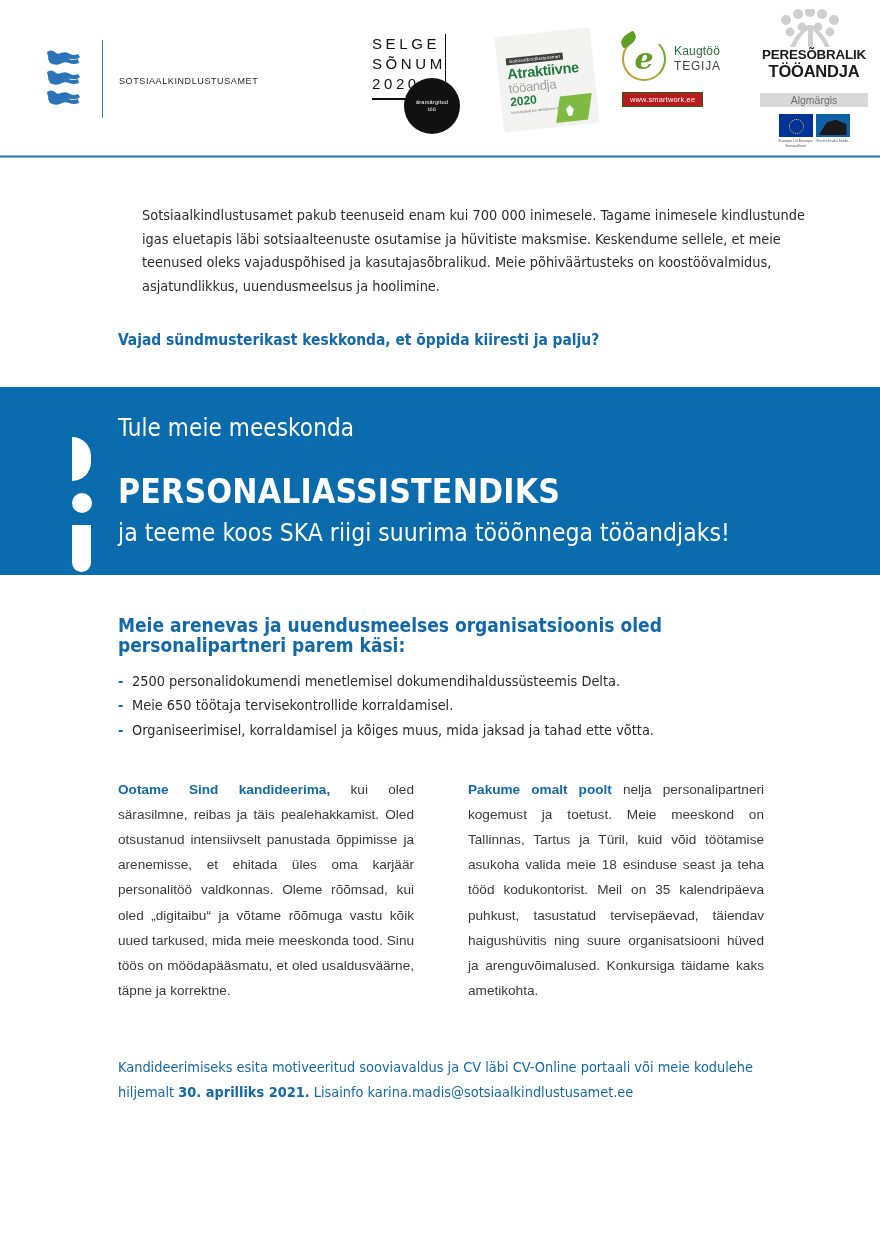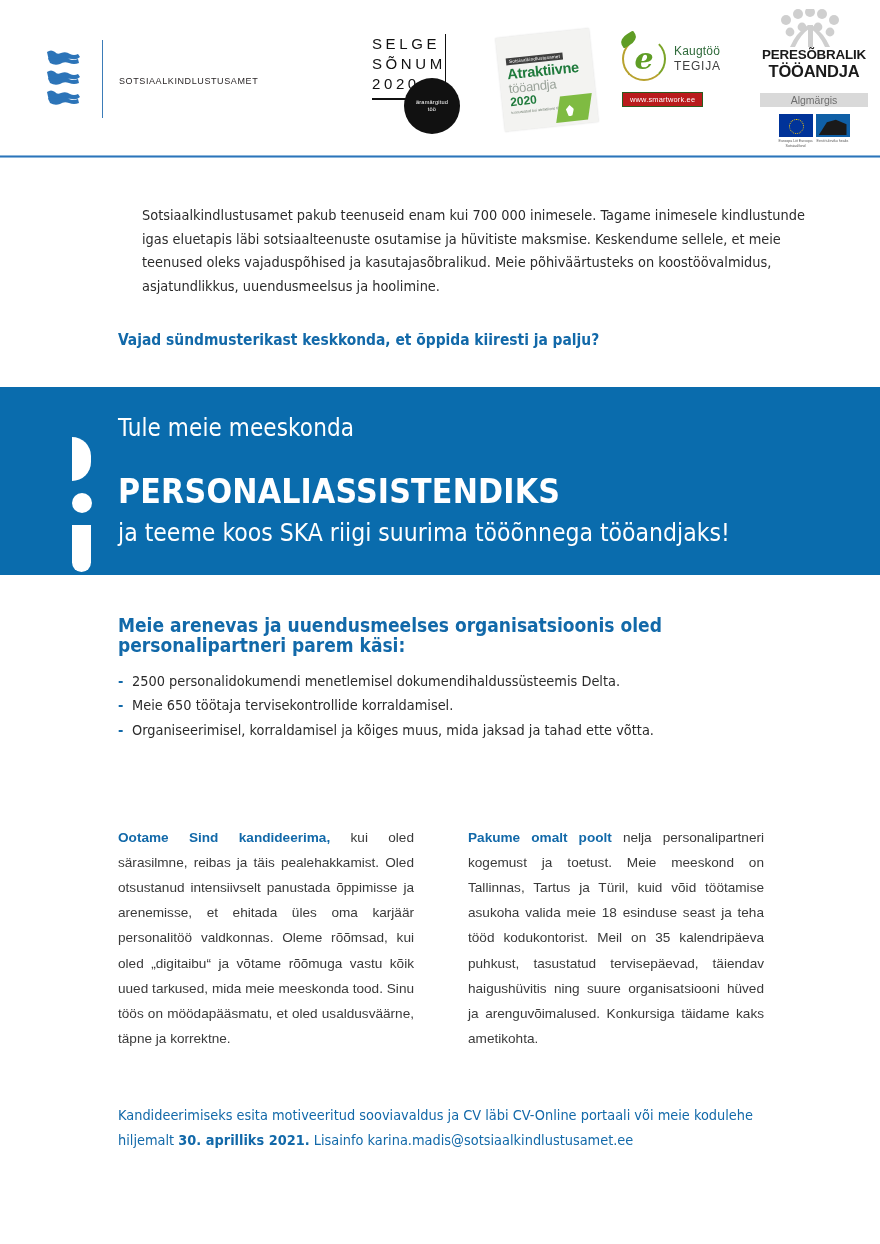--- a/index.html
+++ b/index.html
@@ -446,21 +446,20 @@
     gap: 54px;
     padding: 34px 116px 0 118px;
   }
   .col {
     flex: 1 1 0;
     text-align: justify;
     font-family: "Liberation Sans", sans-serif;
     font-size: 13.6px;
     line-height: 25.2px;
     color: #3a3a3a;
-    margin-top: 48px;
   }
   .col b {
     color: #1269a9;
     font-weight: 700;
   }
 
   
   .footer {
     padding: 52px 96px 0 118px;
   }

